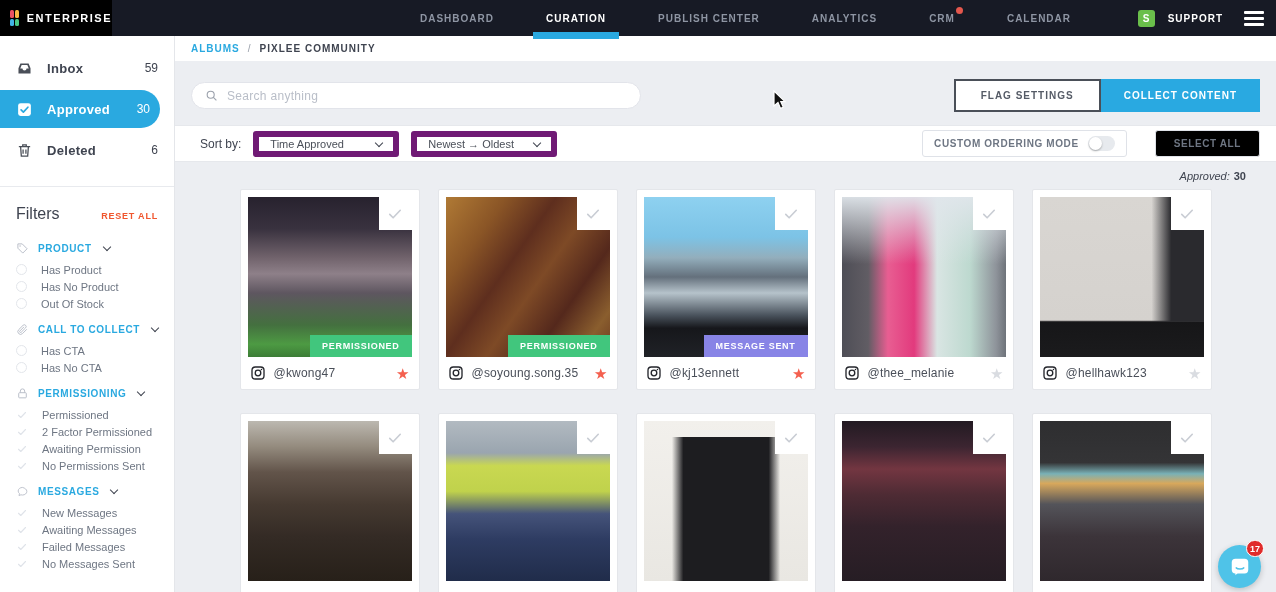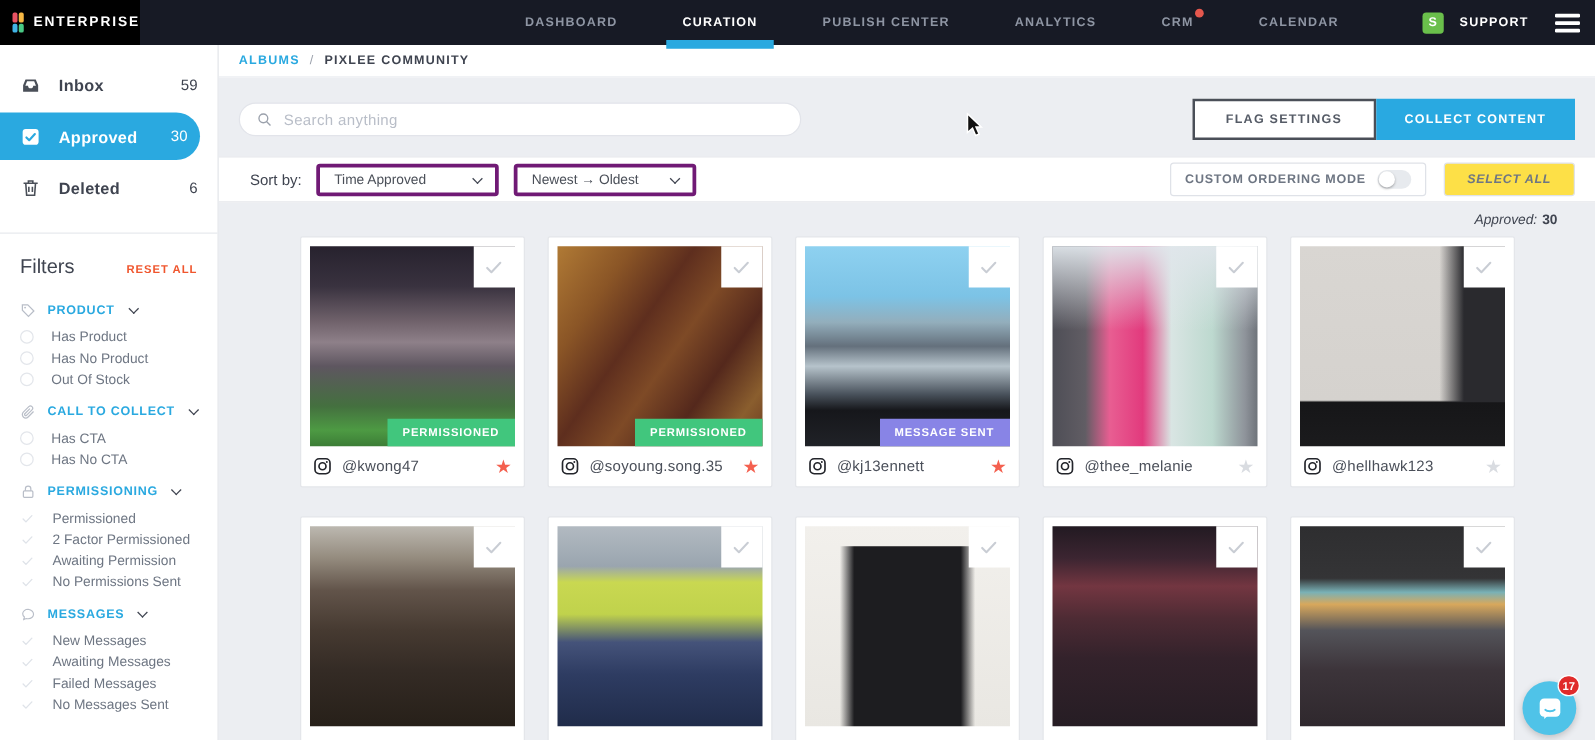--- a/index.html
+++ b/index.html
@@ -81,34 +81,34 @@
               color:#555b66; font-size:10px; font-weight:bold; letter-spacing:1px;
               display:flex; align-items:center; cursor:pointer; }
   .btn-collect { height:33px; padding:0 23px; background:#29a9e1; border:0; color:#fff;
                  font-size:10px; font-weight:bold; letter-spacing:1px; display:flex;
                  align-items:center; cursor:pointer; }
 
   .sort-strip { height:37px; background:#fff; border-top:1px solid #e6e8ec;
                 border-bottom:1px solid #e6e8ec; display:flex; align-items:center;
                 padding:0 16px; gap:12px; }
   .sort-label { font-size:12px; color:#3f4450; margin-left:9px; }
-  .select { height:26px; width:146px; border:3px solid #701a75; border-radius:3px; background:#fff;
+  .select { height:26px; width:146px; border:6px solid #701a75; border-radius:3px; background:#fff;
             display:flex; align-items:center; justify-content:space-between; padding:0 11px;
             font-size:11px; color:#4a4f58; cursor:pointer; }
   .select .chev { margin-top:-2px; }
-  .sort-right { margin-left:auto; display:flex; gap:14px;align-items:center; }
+  .sort-right { margin-left:auto; display:flex; gap:28px;align-items:center; }
   .custom-ordering { height:27px; border:1px solid #dfe2e8; border-radius:3px; background:#fff;
                      display:flex; align-items:center; padding:0 11px; gap:9px; font-size:10px;
                      font-weight:bold; color:#6e7683; letter-spacing:0.6px; }
   .toggle { width:27px; height:15px; background:#e7eaee; border-radius:8px; position:relative; cursor:pointer; }
   .toggle-knob { position:absolute; left:1px; top:1px; width:13px; height:13px; background:#fff;
                  border-radius:50%; box-shadow:0 1px 2px rgba(0,0,0,.3); }
-  .btn-select-all { height:27px; border:1px solid #dfe2e8; border-radius:3px; background:#fde047;
+  .btn-select-all { height:27px; border:1px solid #dfe2e8; border-radius:3px; background:#000000;
                     padding:0 18px; font-size:10px; font-weight:bold; color:#6e7683;
-                    letter-spacing:0.6px; display:flex; align-items:center; cursor:pointer;font-style:italic; }
+                    letter-spacing:0.6px; display:flex; align-items:center; cursor:pointer; }
 
   .showing-row { display:flex; justify-content:flex-end; align-items:center; gap:4px;
                  padding:8px 30px 7px; font-size:11px; color:#3f4450; }
   .showing-label { font-style:italic; }
   .showing-count { font-weight:bold; }
 
   
   .cards { display:flex; flex-wrap:wrap; justify-content:center; column-gap:18px; row-gap:23px; }
   .card { width:180px; background:#fff; border:1px solid #e4e6ea; border-radius:2px; padding:7px; }
   .photo { position:relative; height:160px; background:#ccc; }

